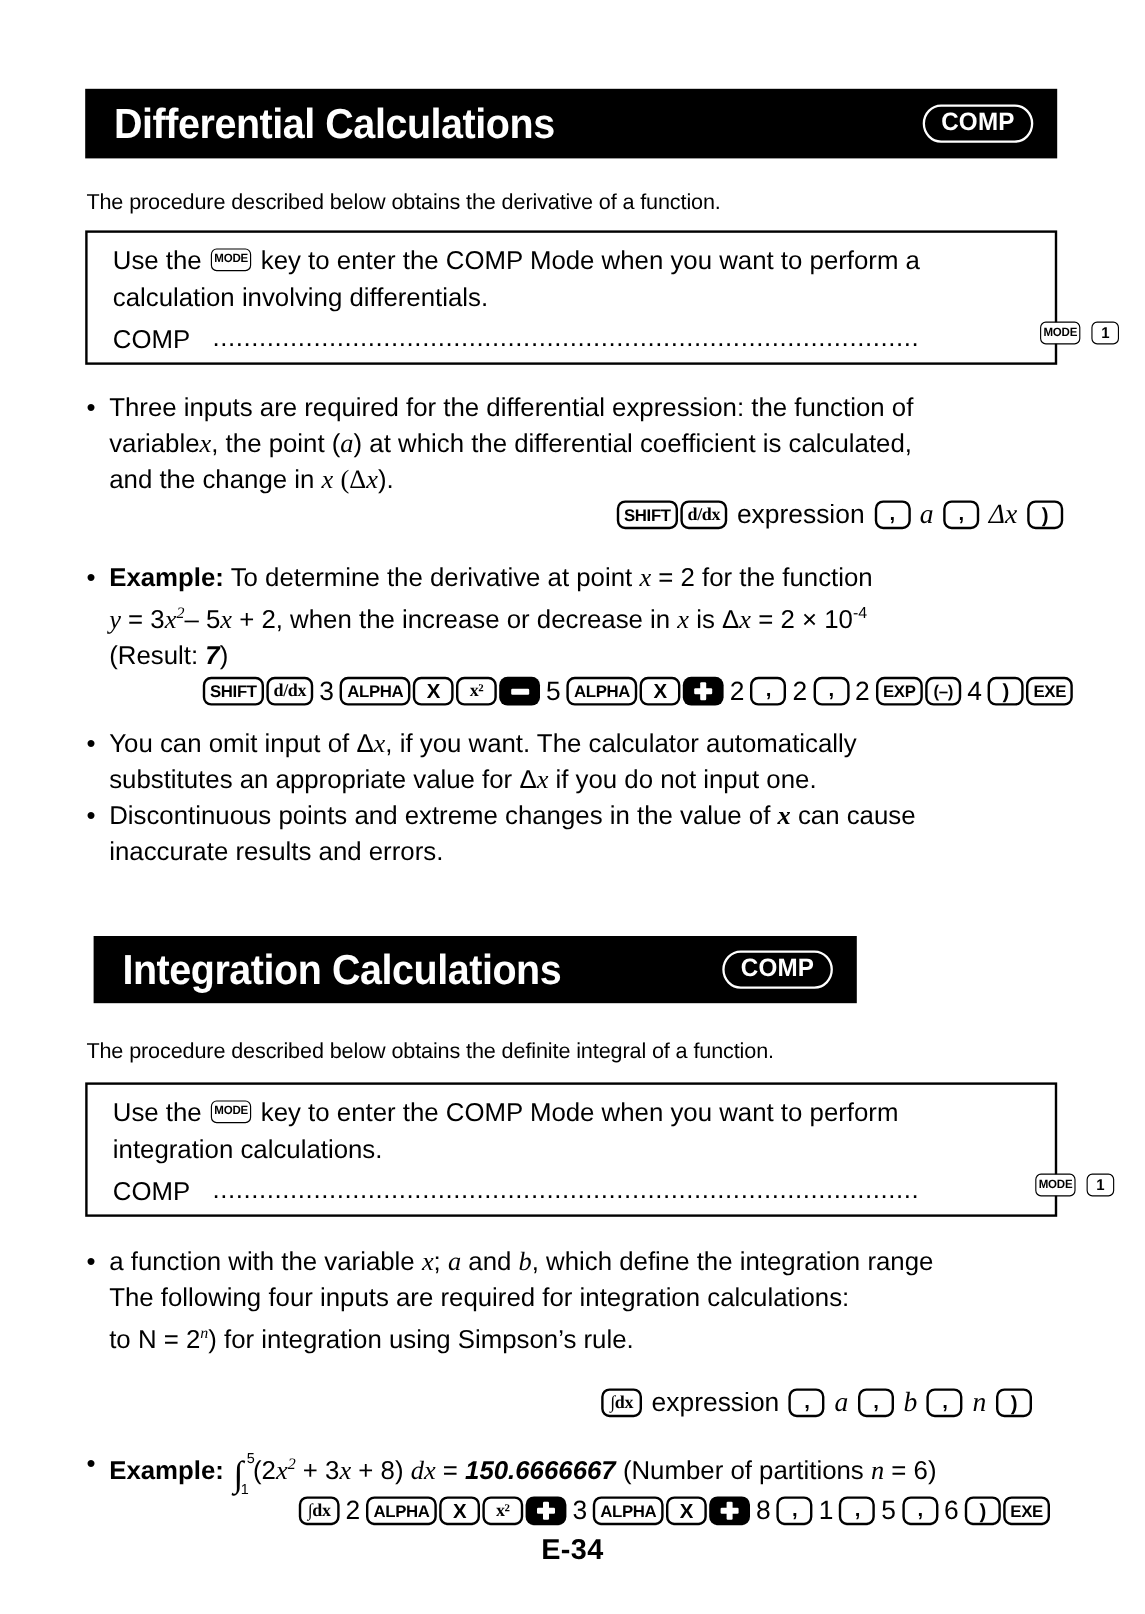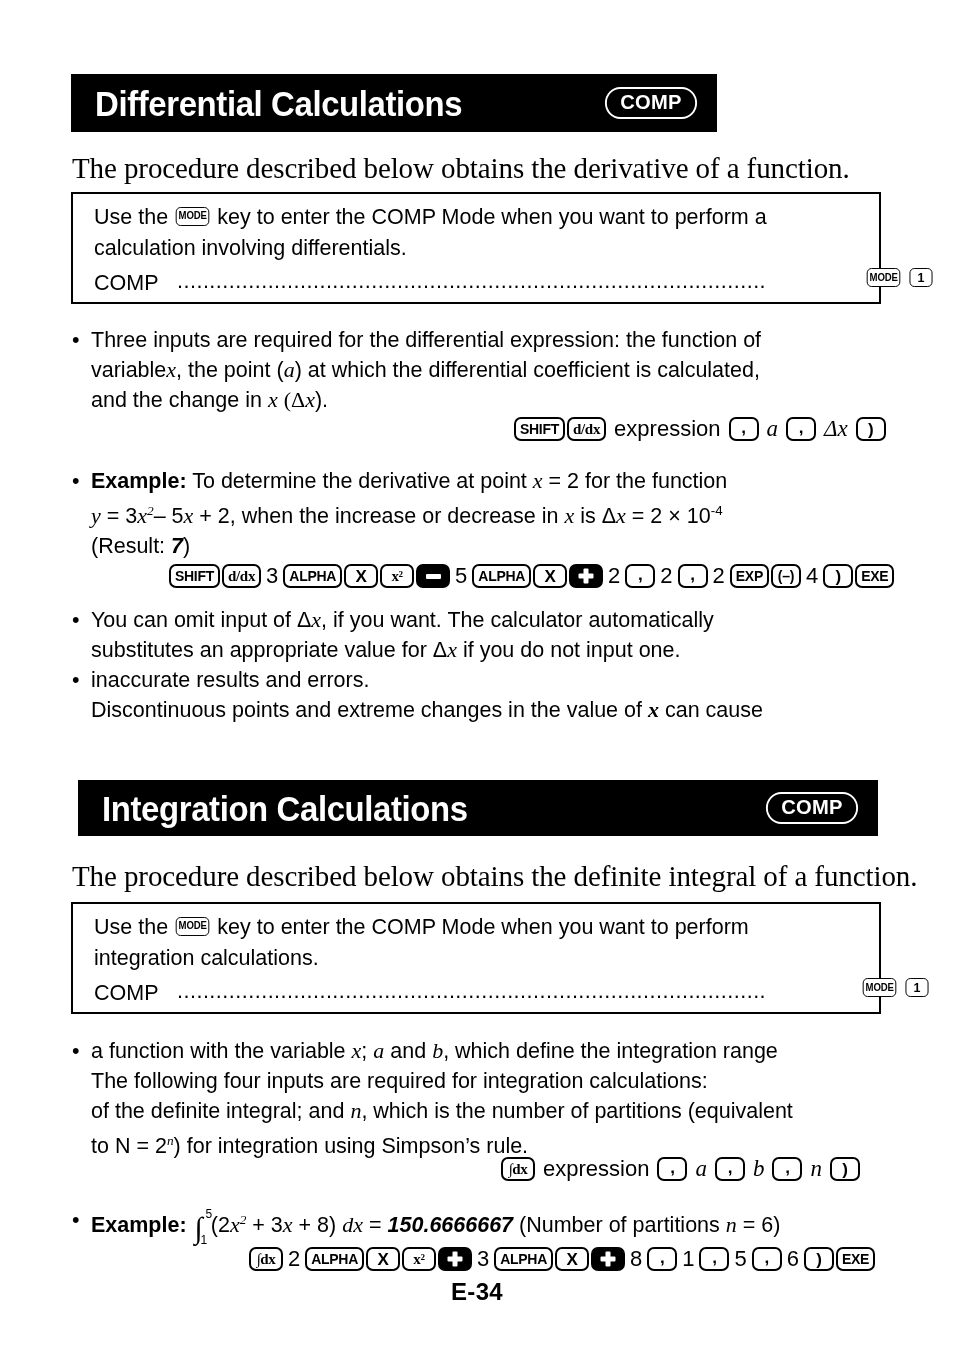--- a/index.html
+++ b/index.html
@@ -51,25 +51,24 @@
     letter-spacing: 0.2px;
     padding: 1px 14px 3px 14px;
     line-height: 1.12;
     white-space: nowrap;
     transform: scaleX(0.96);
   }
 
   
   .body-text {
     position: absolute;
-    font-size: 29px;
+    font-size: 18px;
     line-height: 30px;
     letter-spacing: -0.1px;
     white-space: nowrap;
-    font-family: Liberation Serif, serif;
   }
 
   
   .note-box {
     position: absolute;
     border: 2px solid #000000;
     box-sizing: border-box;
     background: #ffffff;
   }
   .note-line {
@@ -253,21 +252,21 @@
     font-size: 24px;
     font-weight: bold;
     letter-spacing: 0.3px;
   }
 </style>
 </head>
 <body>
 
 <div class="page">
 
-  <div class="section-bar" style="left:71px; top:74px; width:646px; height:58px;">
+  <div class="section-bar" style="left:71px; top:74px; width:810px; height:58px;">
     <span class="section-title">Differential Calculations</span>
     <span class="comp-badge">COMP</span>
   </div>
 
   <div class="body-text" style="left:72px; top:153px;">The procedure described below obtains the derivative of a function.</div>
 
   <div class="note-box" style="left:71px; top:192px; width:810px; height:112px;">
     <div class="note-line" style="left:21px; top:9px;">
       <span>Use the</span>
       <span class="key key-tiny" style="margin:0 7px;">MODE</span>
@@ -367,30 +366,30 @@
       <span class="ln">
         <span>substitutes an appropriate value for Δ</span><span class="it">x</span>
         <span>if you do not input one.</span>
       </span>
     </span>
   </div>
 
   <div class="bullet-block" style="left:72px; top:665px; width:812px;">
     <span class="bullet-dot">•</span>
     <span class="bullet-body">
-      <span class="ln">inaccurate results and errors.</span>
       <span class="ln">
         <span>Discontinuous points and extreme changes in the value of</span>
         <span class="itb">x</span>
         <span>can cause</span>
       </span>
-    </span>
-  </div>
-
-  <div class="section-bar" style="left:78px; top:780px; width:800px; height:56px;">
+      <span class="ln">inaccurate results and errors.</span>
+    </span>
+  </div>
+
+  <div class="section-bar" style="left:78px; top:780px; width:636px; height:56px;">
     <span class="section-title">Integration Calculations</span>
     <span class="comp-badge">COMP</span>
   </div>
 
   <div class="body-text" style="left:72px; top:861px;">The procedure described below obtains the definite integral of a function.</div>
 
   <div class="note-box" style="left:71px; top:902px; width:810px; height:112px;">
     <div class="note-line" style="left:21px; top:9px;">
       <span>Use the</span>
       <span class="key key-tiny" style="margin:0 7px;">MODE</span>
@@ -409,24 +408,20 @@
     <span class="bullet-dot">•</span>
     <span class="bullet-body">
       <span class="ln">
         <span>a function with the variable</span>
         <span class="it">x</span><span>;</span>
         <span class="it">a</span>
         <span>and</span>
         <span class="it">b</span><span>, which define the integration range</span>
       </span>
       <span class="ln">The following four inputs are required for integration calculations:</span>
-      <span class="ln">
-        <span>of the definite integral; and</span>
-        <span class="it">n</span><span>, which is the number of partitions (equivalent</span>
-      </span>
       <span class="ln">
         <span>to N = 2</span><span class="it sup">n</span><span>) for integration using Simpson’s rule.</span>
       </span>
     </span>
   </div>
 
   <div class="keyrow" style="left:500px; top:1157px;">
     <span class="key key-seq math">∫dx</span>
     <span class="word">expression</span>
     <span class="key key-seq comma">,</span>

